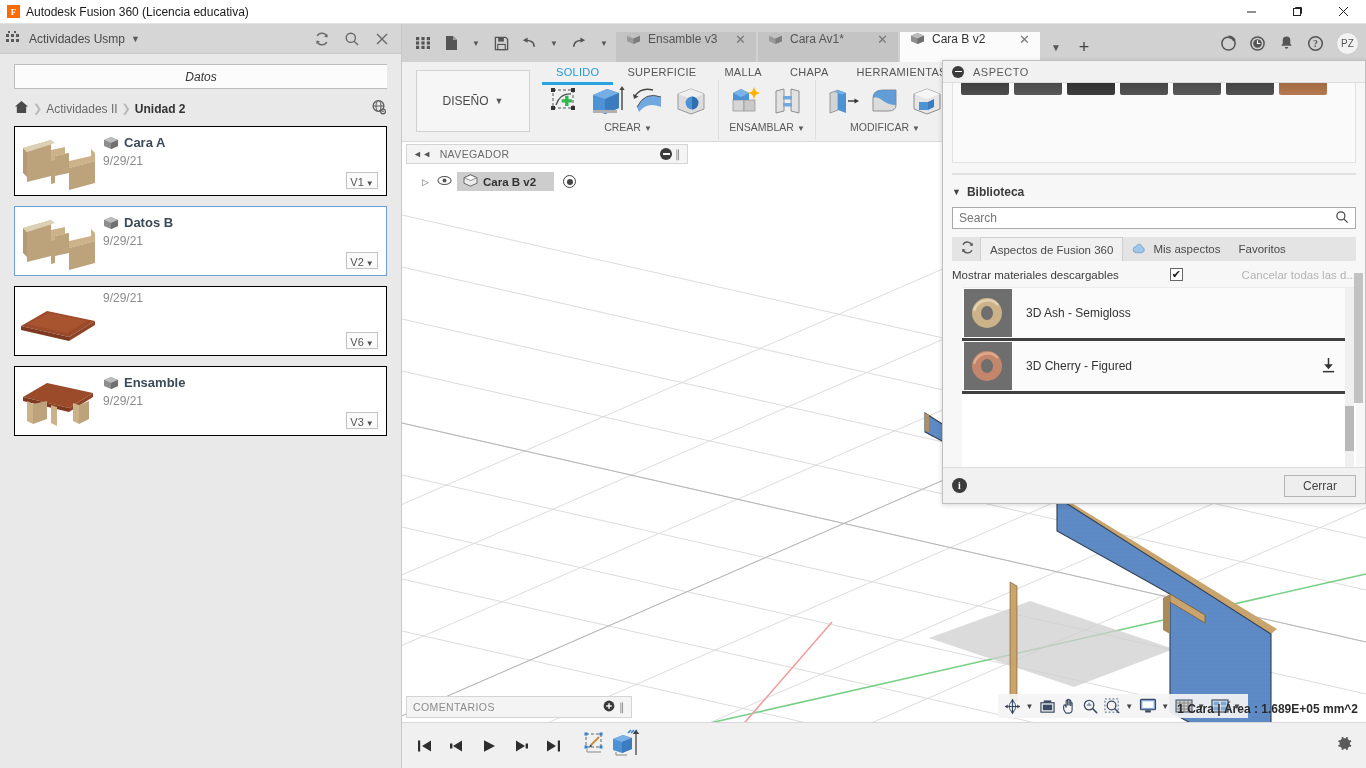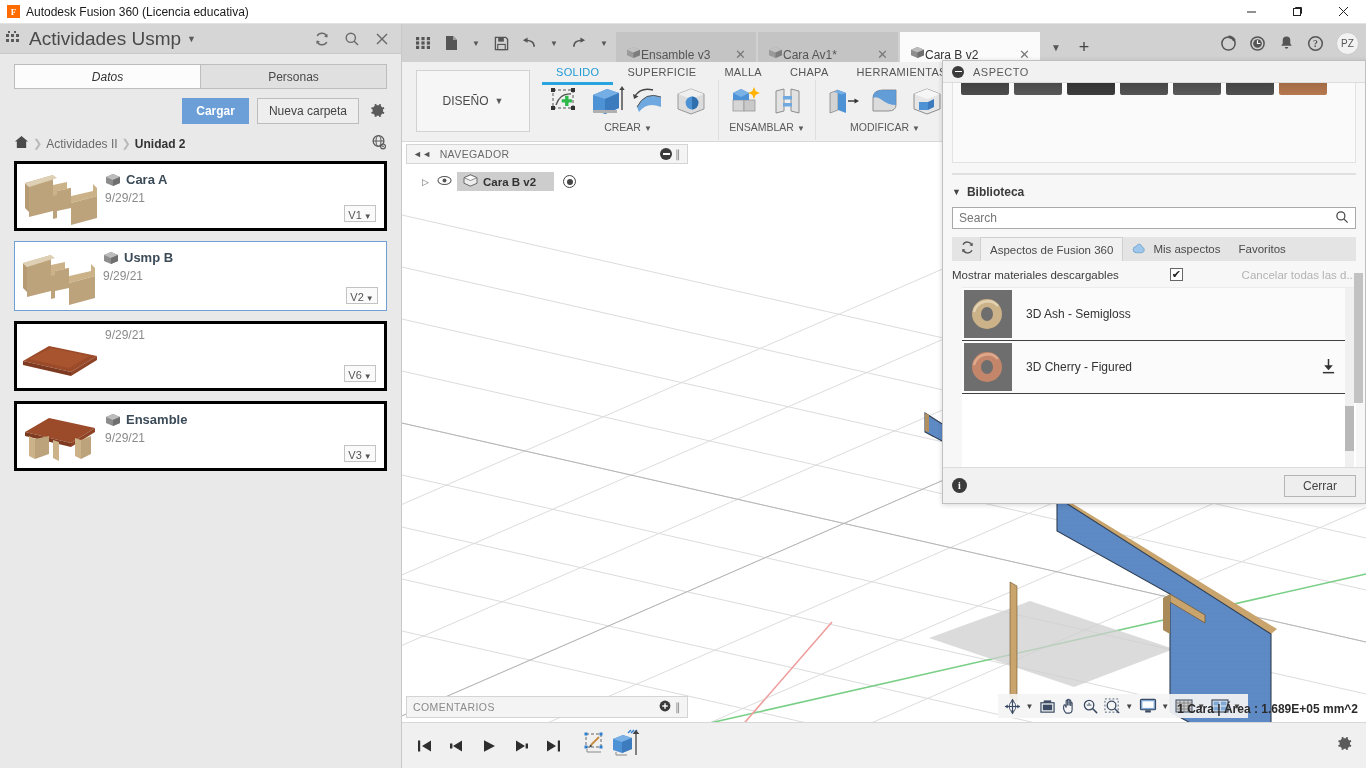--- a/index.html
+++ b/index.html
@@ -19,21 +19,21 @@
   .tb-btn { width:46px; height:24px; display:flex; align-items:center; justify-content:center;
     font-size:12px; color:#222; }
 
   
   .datapanel { position:absolute; left:0; top:24px; width:402px; height:744px;
     background:#e9e9e9; border-right:1px solid #c8c8c8; }
   .dp-head { height:30px; background:#d6d6d6; display:flex; align-items:center; padding:0 6px;
     border-bottom:1px solid #c9c9c9;}
   .dp-grid-ico { width:16px; height:14px; margin-right:7px; position:relative; }
   .dp-grid-ico i { position:absolute; width:3px; height:3px; background:#5a5a5a; }
-  .dp-hub { font-size:19px; color:#4a4a4a; }
+  .dp-hub { font-size:12px; color:#4a4a4a; }
   .caret { display:inline-block; margin-left:6px; font-size:9px; color:#5a5a5a; }
   .dp-head-icons { margin-left:auto; display:flex; gap:4px; align-items:center; }
   .hicon { width:26px; height:24px; display:flex; align-items:center; justify-content:center;
     color:#6a6a6a; font-size:15px; }
 
   .dp-tabs { display:flex; margin:10px 14px 0 14px; }
   .dp-tab { flex:1; height:25px; border:1px solid #bdbdbd; background:#e0e0e0;
     display:flex; align-items:center; justify-content:center; font-size:12px; color:#4a4a4a; }
   .dp-tab.active { background:#fcfcfc; color:#333; }
   .dp-tab:first-child { border-right:none;font-style:italic; }
@@ -47,21 +47,21 @@
   .gear { width:20px; height:20px; color:#5a5a5a; font-size:17px; line-height:18px; text-align:center;}
 
   .breadcrumb { display:flex; align-items:center; margin:10px 14px 0 14px; gap:4px; font-size:12px; }
   .bc-home { color:#4a4a4a; font-size:13px; }
   .bc-sep { color:#b9b9b9; font-size:11px; }
   .bc-link { color:#6b6b6b; }
   .bc-cur { color:#333; font-weight:bold; }
   .bc-globe { margin-left:auto; color:#5a5a5a; font-size:14px; }
 
   .filelist { margin:8px 14px 0 14px; }
-  .filecard { position:relative; height:70px; background:#fff; border:3px solid #000000;
+  .filecard { position:relative; height:70px; background:#fff; border:1px solid #000000;
     margin-bottom:10px; display:flex; align-items:center; }
   .filecard.sel { border:1px solid #6f9fd4; }
   .thumb { width:82px; height:60px; margin-left:2px; flex:0 0 82px; position:relative; overflow:hidden;}
   .fc-body { flex:1; padding-left:4px; position:relative; height:100%; }
   .fc-title { display:flex; align-items:center; margin-top:8px; gap:5px; }
   .cube-ico { width:16px; height:14px; flex:0 0 16px; }
   .fc-name { font-size:13px; font-weight:bold; color:#3b4a57; }
   .fc-date { font-size:12px; color:#8a8a8a; margin-top:4px; }
   .ver-badge { position:absolute; right:8px; bottom:6px; border:1px solid #c3c3c3;
     background:#fafafa; height:17px; min-width:32px; padding:0 3px; font-size:11px; color:#555;
@@ -69,21 +69,21 @@
 
   
   .main { position:absolute; left:402px; top:24px; width:964px; height:744px; background:#f0f0f0; }
 
   
   .tabstrip { height:38px; background:#d1d1d1; display:flex; align-items:flex-end; }
   .qat { display:flex; align-items:center; height:38px; padding:0 2px 0 8px; gap:2px;}
   .qicon { width:26px; height:30px; display:flex; align-items:center; justify-content:center;
     color:#555; font-size:15px; }
   .qicon.small { width:20px; }
-  .apptab { height:30px; min-width:140px; display:flex; align-items:flex-end; 
+  .apptab { height:30px; min-width:140px; display:flex; align-items:flex-start; gap:7px;
     padding:0 10px; background:#c4c4c4; color:#555; font-size:12px; margin-right:2px;}
   .apptab.active { background:#fbfbfb; color:#333; }
   .apptab .x { margin-left:auto; font-size:13px; color:#777; padding-left:10px;}
   .tabstrip-right { margin-left:auto; display:flex; align-items:center; height:38px; gap:1px; padding-right:7px;}
   .trbtn { width:28px; height:30px; display:flex; align-items:center; justify-content:center;
     color:#555; font-size:14px; }
   .avatar { width:23px; height:23px; border-radius:50%; background:#f2f2f2; border:1px solid #c9c9c9;
     display:flex; align-items:center; justify-content:center; font-size:10px; color:#555; margin-left:6px;}
 
   
@@ -115,21 +115,21 @@
   .nav-row { display:flex; align-items:center; gap:5px; margin-top:8px; padding-left:16px; }
   .nav-tri { width:10px; color:#666; font-size:9px;}
   .nav-eye { color:#555; font-size:12px; }
   .nav-name { background:#cdcdcd; color:#333; font-size:11.5px; font-weight:bold;
      padding:2px 18px 2px 6px; display:flex; align-items:center; gap:5px; }
   .nav-dot { width:13px; height:13px; border:1.6px solid #444; border-radius:50%;
     display:flex; align-items:center; justify-content:center; margin-left:4px;}
   .nav-dot i { width:6px; height:6px; background:#444; border-radius:50%; }
 
   
-  .comments { position:absolute; left:4px; bottom:4px; width:282px; height:22px; background:#f4f4f4;
+  .comments { position:absolute; left:4px; bottom:4px; width:226px; height:22px; background:#f4f4f4;
     border:1px solid #d4d4d4; display:flex; align-items:center; padding:0 6px;
     font-size:10.5px; color:#8a8a8a; letter-spacing:.4px; }
 
   
   .navbar2 { position:absolute; right:118px; bottom:4px; height:24px; background:rgba(244,244,244,.92);
     display:flex; align-items:center; padding:0 4px; gap:1px; }
   .nbico { height:22px; display:flex; align-items:center; justify-content:center; color:#3b4b63;
     font-size:13px; padding:0 2px;}
   .nbcaret { font-size:8px; color:#444; padding:0 3px 0 1px;}
   .statustext { position:absolute; right:8px; bottom:6px; font-size:12px; color:#2b2b2b; font-weight:bold;}
@@ -161,21 +161,21 @@
   .lt { height:40px; display:flex; align-items:center; gap:5px; padding:0 9px; font-size:11.5px;
     color:#4a4a4a; }
   .lt.active { background:#f1f1f1; border:1px solid #cfcfcf; border-bottom:none; height:24px; }
   .asp-chkrow { margin:7px 9px 0 9px; display:flex; align-items:center; font-size:11.5px; color:#3b3b3b;gap:40px;}
   .chk { width:13px; height:13px; border:1px solid #666; background:#fff; margin-left:11px;
     display:flex; align-items:center; justify-content:center; font-size:11px; color:#222;}
   .cancel-dl { margin-left:auto; color:#b3b3b3; font-size:11.5px; }
   .matlist { margin:6px 9px 0 19px; height:185px; overflow:hidden; position:relative;
     background:#fff; border-top:1px solid #ececec;}
   .matrow { height:53px; display:flex; align-items:center; background:#fbfbfb;
-    border-bottom:1px solid #404040; }
+    border-bottom:3px solid #404040; }
   .matrow.hl { background:#e4e4e4; }
   .matthumb { width:48px; height:48px; margin-left:2px; flex:0 0 48px; background:#6e6e6e;
     display:flex; align-items:center; justify-content:center; }
   .matname { font-size:12px; color:#333; margin-left:14px; }
   .dlicon { margin-left:auto; margin-right:20px; font-size:15px; color:#333; }
   .matscroll { position:absolute; right:2px; top:0; width:9px; height:185px; background:#f0f0f0;}
   .matscroll i { position:absolute; left:0; top:118px; width:9px; height:45px; background:#b8b8b8;}
   .asp-foot { position:absolute; left:0; right:0; bottom:0; height:36px; background:#f1f1f1;
     border-top:1px solid #dcdcdc; display:flex; align-items:center; padding:0 9px; }
   .info-dot { width:15px; height:15px; border-radius:50%; background:#3b3b3b; color:#fff;
@@ -258,33 +258,22 @@
           <svg width="16" height="16" viewBox="0 0 16 16">
               <line x1="3" y1="3" x2="13" y2="13" stroke="#6a6a6a" stroke-width="1.4"></line>
               <line x1="13" y1="3" x2="3" y2="13" stroke="#6a6a6a" stroke-width="1.4"></line>
             </svg>
         </div>
       </div>
     </div>
 
     <div class="dp-tabs">
       <div class="dp-tab active">Datos</div>
-      <div class="dp-tab">Personas</div>
     </div>
 
-    <div class="dp-actions">
-      <button class="btn-primary">Cargar</button>
-      <button class="btn-plain">Nueva carpeta</button>
-      <div class="gear">
-        <svg width="19" height="19" viewBox="0 0 20 20">
-            <path d="M10 6.6a3.4 3.4 0 1 0 0 6.8 3.4 3.4 0 0 0 0-6.8zm0 5.1a1.7 1.7 0 1 1 0-3.4 1.7 1.7 0 0 1 0 3.4z" fill="#5a5a5a"></path>
-            <path d="M17.2 11.6l-1.5-.4a5.9 5.9 0 0 0 0-2.4l1.5-.4-.6-2-1.5.5a6 6 0 0 0-1.7-1.7l.5-1.5-2-.6-.4 1.5a5.9 5.9 0 0 0-2.4 0L8.7 3l-2 .6.5 1.5a6 6 0 0 0-1.7 1.7L4 6.4l-.6 2 1.5.4a5.9 5.9 0 0 0 0 2.4l-1.5.4.6 2 1.5-.5a6 6 0 0 0 1.7 1.7l-.5 1.5 2 .6.4-1.5a5.9 5.9 0 0 0 2.4 0l.4 1.5 2-.6-.5-1.5a6 6 0 0 0 1.7-1.7l1.5.5z" fill="#5a5a5a"></path>
-          </svg>
-      </div>
-    </div>
 
     <div class="breadcrumb">
       <span class="bc-home">
         <svg width="15" height="14" viewBox="0 0 16 15">
             <path d="M8 1 L1 7 h2 v7 h10 V7 h2z" fill="#4a4a4a"></path>
           </svg>
       </span>
       <span class="bc-sep">❯</span>
       <span class="bc-link">Actividades II</span>
       <span class="bc-sep">❯</span>
@@ -341,21 +330,21 @@
         </div>
         <div class="fc-body">
           <div class="fc-title">
             <span class="cube-ico">
               <svg width="16" height="14" viewBox="0 0 16 14">
                   <polygon points="8,1 15,4 15,10 8,13 1,10 1,4" fill="#8d8d8d"></polygon>
                   <polygon points="8,1 15,4 8,7 1,4" fill="#bcbcbc"></polygon>
                   <polygon points="8,7 15,4 15,10 8,13" fill="#6f6f6f"></polygon>
                 </svg>
             </span>
-            <span class="fc-name">Usmp B</span>
+            <span class="fc-name">Datos B</span>
           </div>
           <div class="fc-date">9/29/21</div>
           <div class="ver-badge">
             <span>V2</span>
             <span style="font-size:8px">▼</span>
           </div>
         </div>
       </div>
 
       <div class="filecard">

